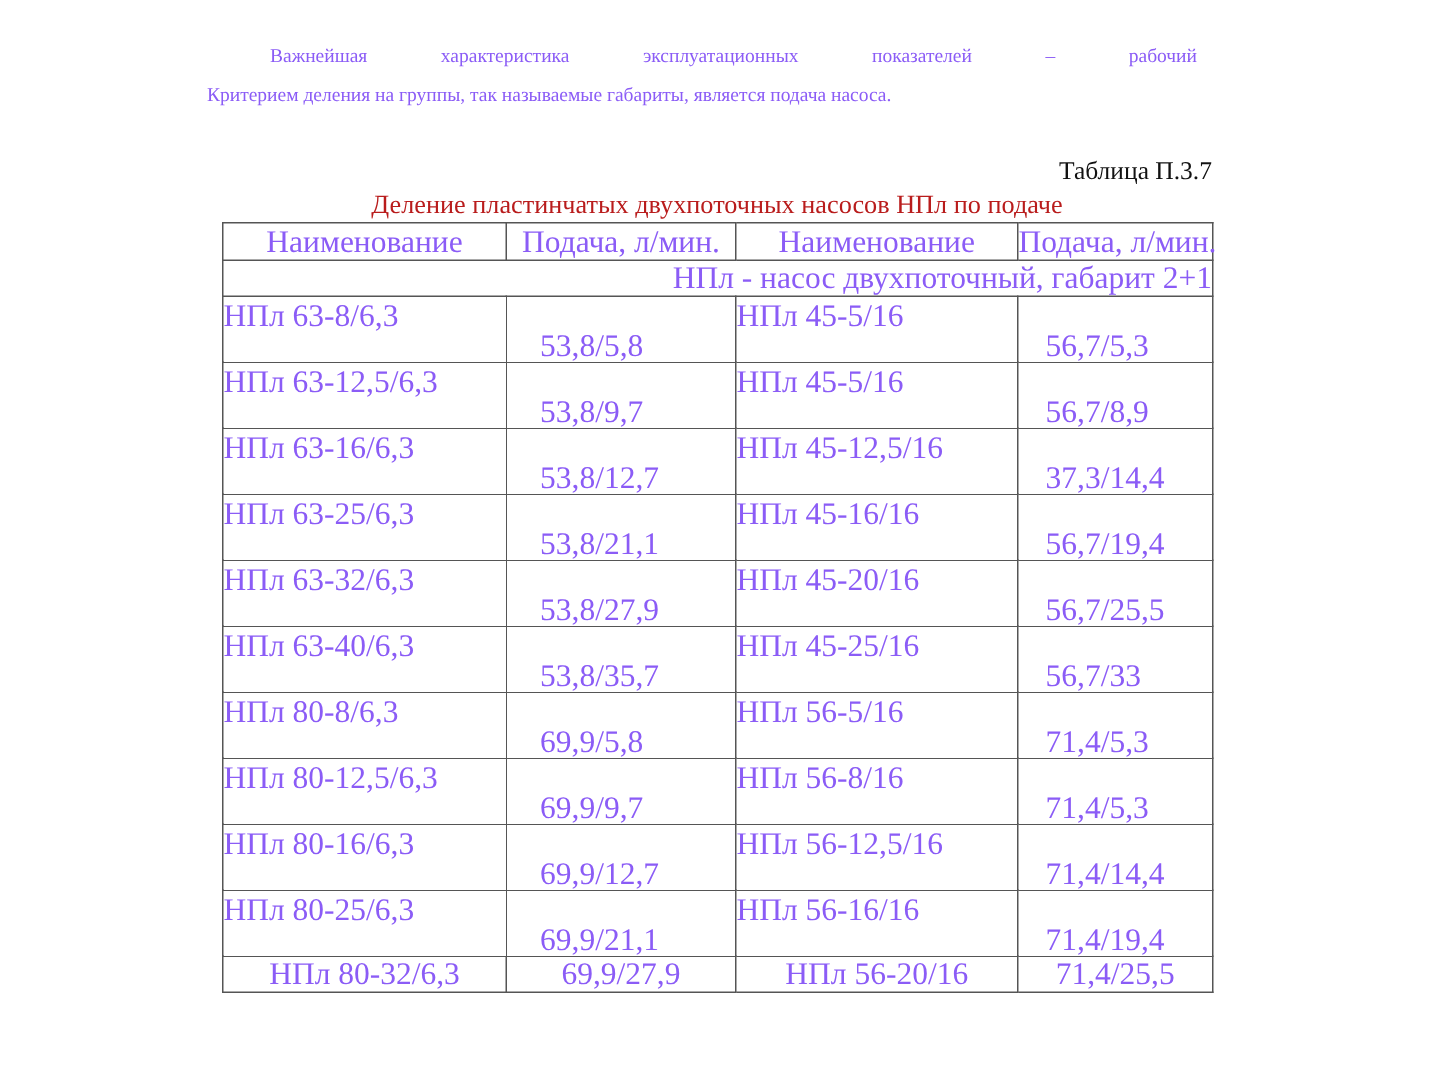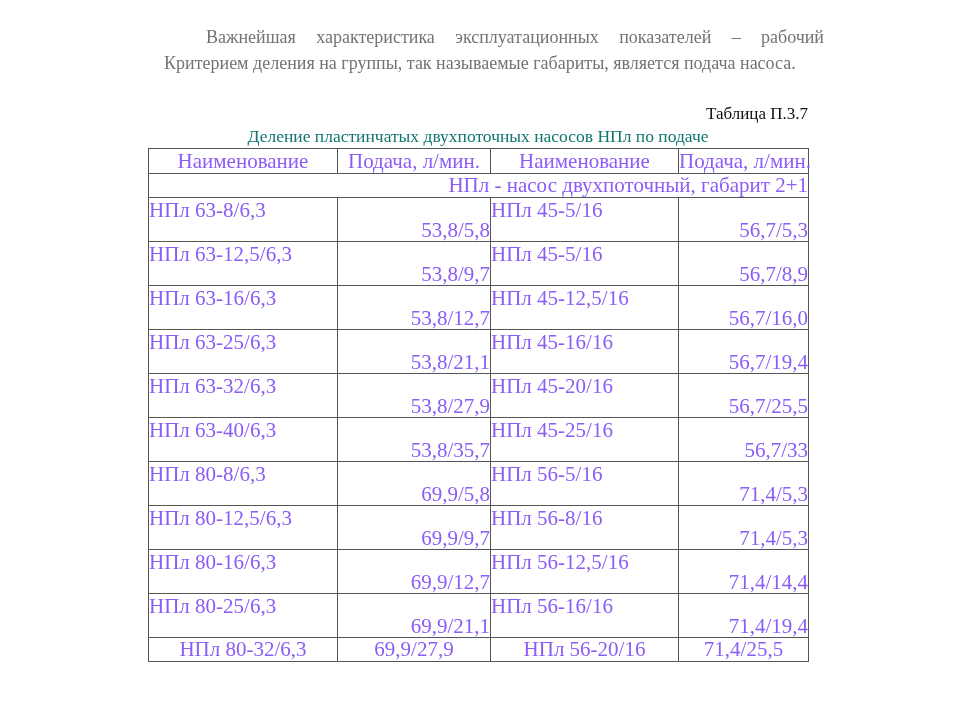--- a/index.html
+++ b/index.html
@@ -18,28 +18,28 @@
   .page {
     position: relative;
     width: 960px;
     height: 720px;
     background: #ffffff;
   }
 
   
   .intro {
     position: absolute;
-    left: 164px;
+    left: 138px;
     top: 24px;
     width: 660px;
-    font-size: 18px;
+    font-size: 13px;
     line-height: 26px;
     text-align: justify;
     text-indent: 42px;
-    color: #737373;
+    color: #8b5cf6;
   }
   .intro .line {
     display: block;
     text-indent: 0;
   }
   .intro .line.first { text-indent: 42px; }
   .intro .line.justified {
     text-align: justify;
     text-align-last: justify;
   }
@@ -56,21 +56,21 @@
     white-space: nowrap;
   }
   .table-title {
     position: absolute;
     left: 148px;
     top: 125px;
     width: 660px;
     text-align: center;
     font-size: 17.5px;
     line-height: 22px;
-    color: #0f766e;
+    color: #b91c1c;
     white-space: nowrap;
   }
 
   
   .tbl-wrap {
     position: absolute;
     left: 148px;
     top: 148px;
     width: 660px;
   }
@@ -119,24 +119,24 @@
   tr.data td .nm {
     display: block;
     text-align: left;
     line-height: 22px;
     padding-top: 1px;
     white-space: nowrap;
   }
   tr.data td .vl {
     display: block;
     position: absolute;
-    left: 12px;
+    left: 0;
     right: 0;
     bottom: 1px;
-    text-align: right;
+    text-align: left;
     line-height: 20px;
     white-space: nowrap;
   }
   tr.data td.valcell .vl { padding-left: 22px; }
   tr.data td.valcell-narrow .vl { padding-left: 18px; }
 
   
   tr.last td {
     height: 23px;
     text-align: center;
@@ -214,21 +214,21 @@
           <td>
               <span class="nm">НПл 63-16/6,3</span>
             </td>
           <td class="valcell">
               <span class="vl">53,8/12,7</span>
             </td>
           <td>
               <span class="nm">НПл 45-12,5/16</span>
             </td>
           <td class="valcell-narrow">
-              <span class="vl">56,7/16,0</span>
+              <span class="vl">37,3/14,4</span>
             </td>
         </tr>
 
         <tr class="data">
           <td>
               <span class="nm">НПл 63-25/6,3</span>
             </td>
           <td class="valcell">
               <span class="vl">53,8/21,1</span>
             </td>

